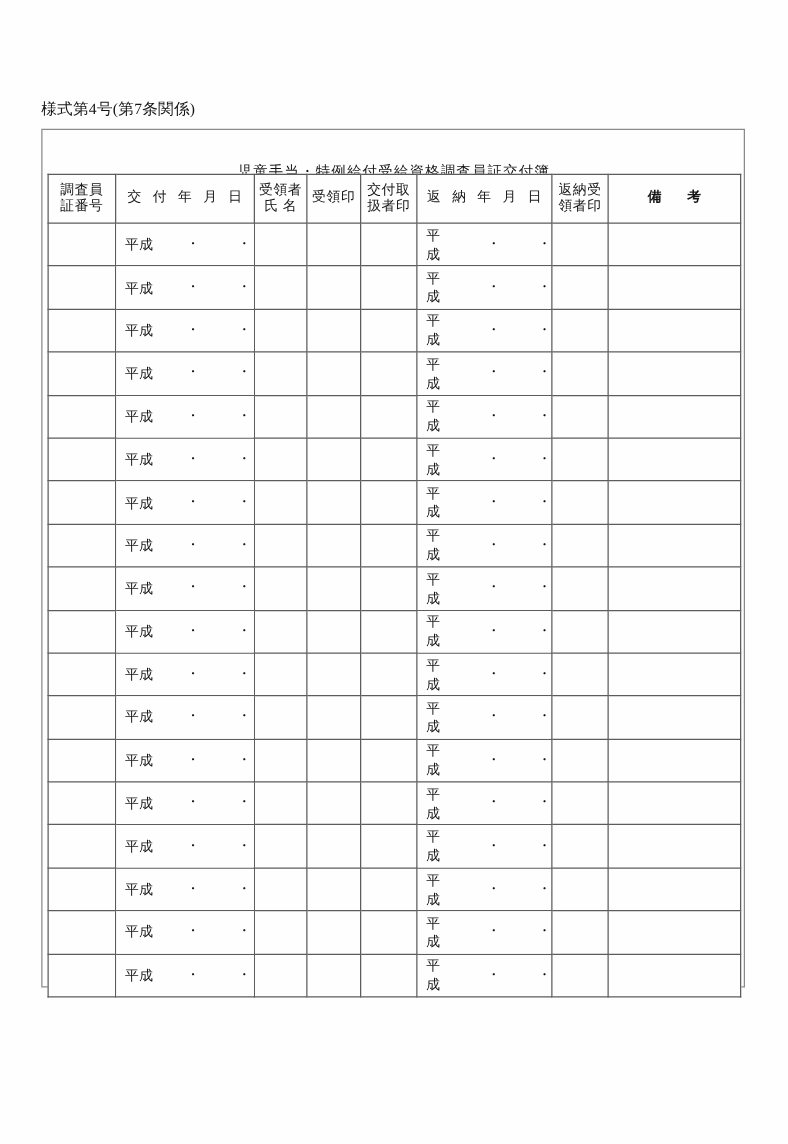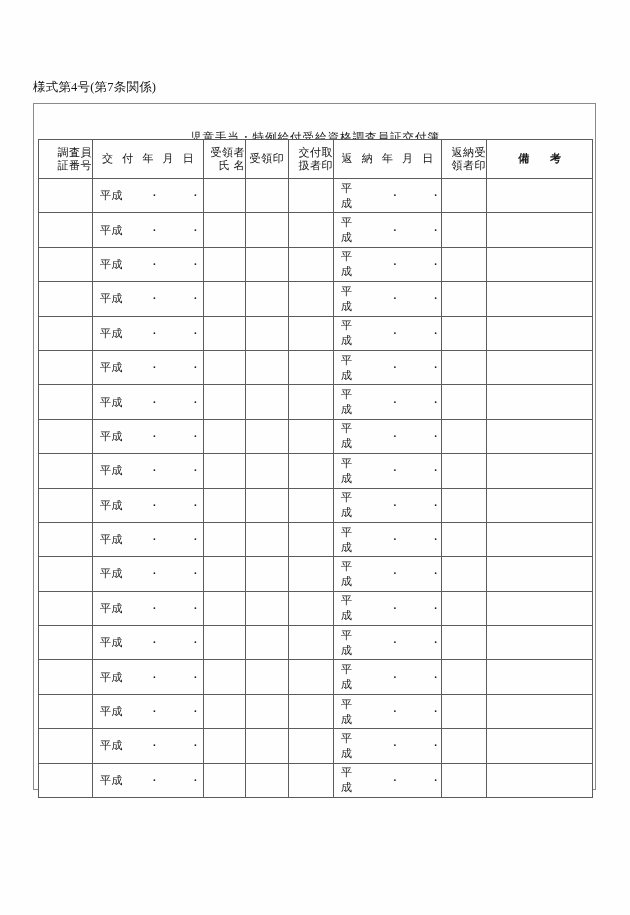--- a/index.html
+++ b/index.html
@@ -83,21 +83,20 @@
 
   #ledger thead th {
     height: 38px;
     font-size: 11px;
     line-height: 1.22;
     text-align: center;
   }
   .hdr-two-line {
     display: block;
     letter-spacing: 0.5px;
-    text-align: right;
   }
   .hdr-spread {
     letter-spacing: 3.2px;
     padding-left: 3px;
     margin-top: 48px;
   }
   .hdr-tight {
     letter-spacing: 0.6px;
   }
   .hdr-bikou {

